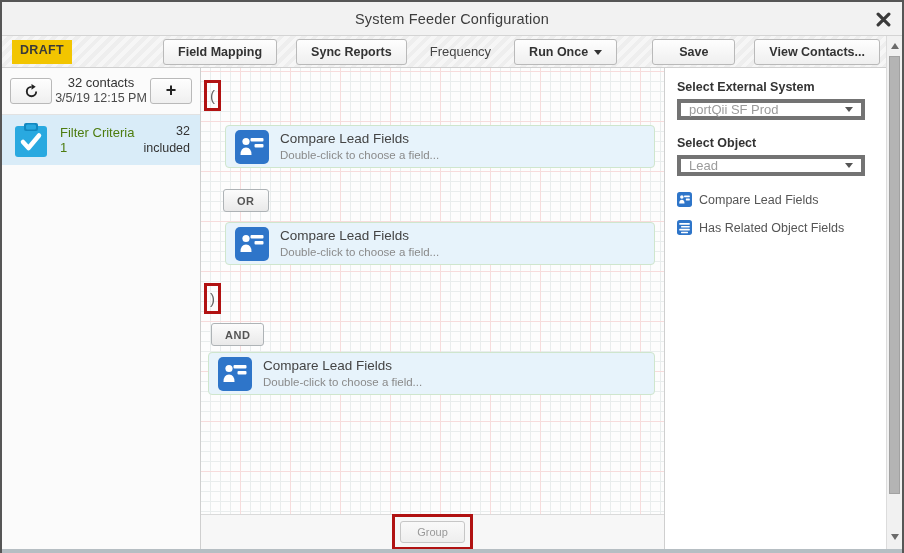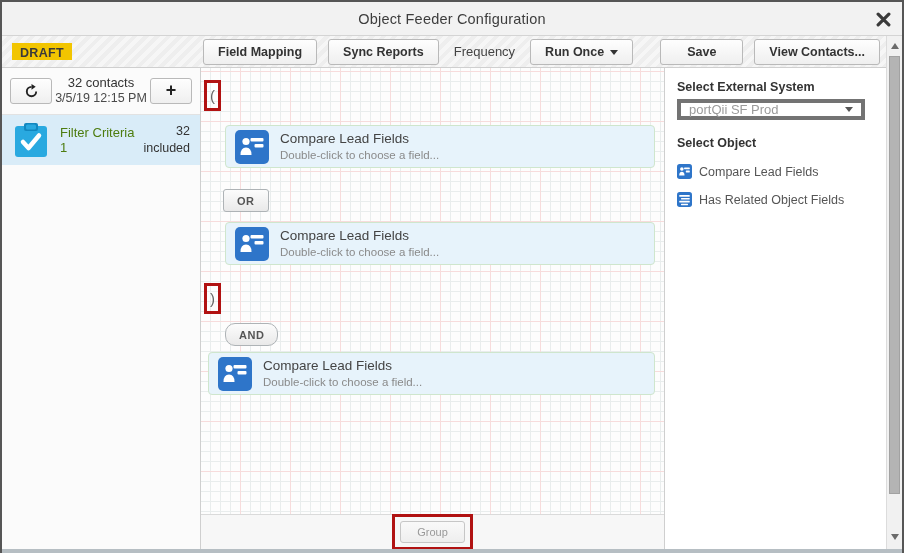--- a/index.html
+++ b/index.html
@@ -29,23 +29,23 @@
   .main-col{flex:1;display:flex;flex-direction:column;min-width:0;}
 
   
   .toolbar{
     flex:none;height:32px;display:flex;align-items:center;padding:0 6px 0 10px;
     background:repeating-linear-gradient(135deg,#f6f6f6 0 4px,#eeeeee 4px 8px);
     border-bottom:1px solid #cfcfcf;
   }
   .draft-badge{
     background:#F2C500;color:#3a3a3a;font-weight:bold;font-size:12.5px;
-    padding:3px 8px 0;letter-spacing:.3px;
-  }
-  .toolbar-right{margin-left:auto;display:flex;align-items:center;gap:11px;}
+    padding:3px 8px 7px;letter-spacing:.3px;
+  }
+  .toolbar-right{margin-left:auto;display:flex;align-items:center;gap:19px;}
   .btn{
     display:inline-flex;align-items:center;justify-content:center;gap:6px;
     background:linear-gradient(#fefefe,#efefef);
     border:1px solid #b9b9b9;border-radius:3px;
     font-size:12.5px;font-weight:bold;color:#333;
     height:26px;padding:0 14px;cursor:pointer;white-space:nowrap;
   }
   .freq-label{font-size:13px;color:#444;padding:0 4px;}
   .caret-down{
     width:0;height:0;border-left:4px solid transparent;border-right:4px solid transparent;
@@ -109,21 +109,21 @@
   .card-text{line-height:1.25;}
   .card-title{font-size:13.5px;color:#444;}
   .card-sub{font-size:11.5px;color:#8a8a8a;}
   .op-btn{
     position:absolute;height:23px;padding:8px 13px;
     background:linear-gradient(#fcfcfc,#e9e9e9);border:1px solid #aeb3b6;border-radius:3px;
     font-size:11px;font-weight:bold;color:#555;letter-spacing:.5px;
     display:flex;align-items:center;cursor:pointer;
   }
   .op-or{left:22px;top:121px;}
-  .op-and{left:24px;top:255px;border-radius:10px;}
+  .op-and{left:10px;top:255px;}
 
   .canvas-footer{
     flex:none;height:35px;background:#f7f7f7;border-top:1px solid #dadada;
     display:flex;align-items:center;justify-content:center;
   }
   .group-annotation{border:3px solid #b11212;padding:4px 5px;}
   .group-btn{
     background:linear-gradient(#f9f9f9,#eeeeee);border:1px solid #c6c6c6;border-radius:3px;
     font-size:11px;color:#999;height:22px;padding:0 16px;display:flex;align-items:center;cursor:pointer;
   }
@@ -152,21 +152,21 @@
   .tri-up{width:0;height:0;border-left:4px solid transparent;border-right:4px solid transparent;border-bottom:6px solid #6b6b6b;}
   .tri-down{width:0;height:0;border-left:4px solid transparent;border-right:4px solid transparent;border-top:6px solid #6b6b6b;}
   .sb-thumb{position:absolute;left:2px;top:20px;width:11px;height:438px;background:#b4b4b4;border:1px solid #a2a2a2;cursor:pointer;}
 </style>
 </head>
 <body>
 
 <div class="window">
 
   <div class="titlebar">
-    <span class="title">Object Feeder Configuration</span>
+    <span class="title">System Feeder Configuration</span>
     <span class="close-btn">
       <svg width="15" height="15" viewBox="0 0 14 14">
           <path d="M2 2 L12 12 M12 2 L2 12" stroke="#3a3a3a" stroke-width="3" stroke-linecap="round"></path>
         </svg>
     </span>
   </div>
 
   <div class="main-row">
     <div class="main-col">
 
@@ -290,20 +290,24 @@
         </div>
 
         <div class="right-panel">
           <div class="panel-label">Select External System</div>
           <div class="fake-select">
             <span class="sel-value">portQii SF Prod</span>
             <span class="sel-caret"></span>
           </div>
 
           <div class="panel-label">Select Object</div>
+          <div class="fake-select">
+            <span class="sel-value">Lead</span>
+            <span class="sel-caret"></span>
+          </div>
 
           <div class="palette">
             <div class="palette-item">
               <span class="palette-icon">
                 <svg width="15" height="15" viewBox="0 0 34 34">
                   <rect width="34" height="34" rx="6" fill="#2E75C9"></rect>
                   <circle cx="11" cy="11.5" r="4" fill="#fff"></circle>
                   <path d="M5 26 Q5 17.5 11 17.5 Q17 17.5 17 26 Z" fill="#fff"></path>
                   <rect x="16" y="8" width="13" height="4" rx="1" fill="#fff"></rect>
                   <rect x="20" y="15" width="9" height="4" rx="1" fill="#fff"></rect>

